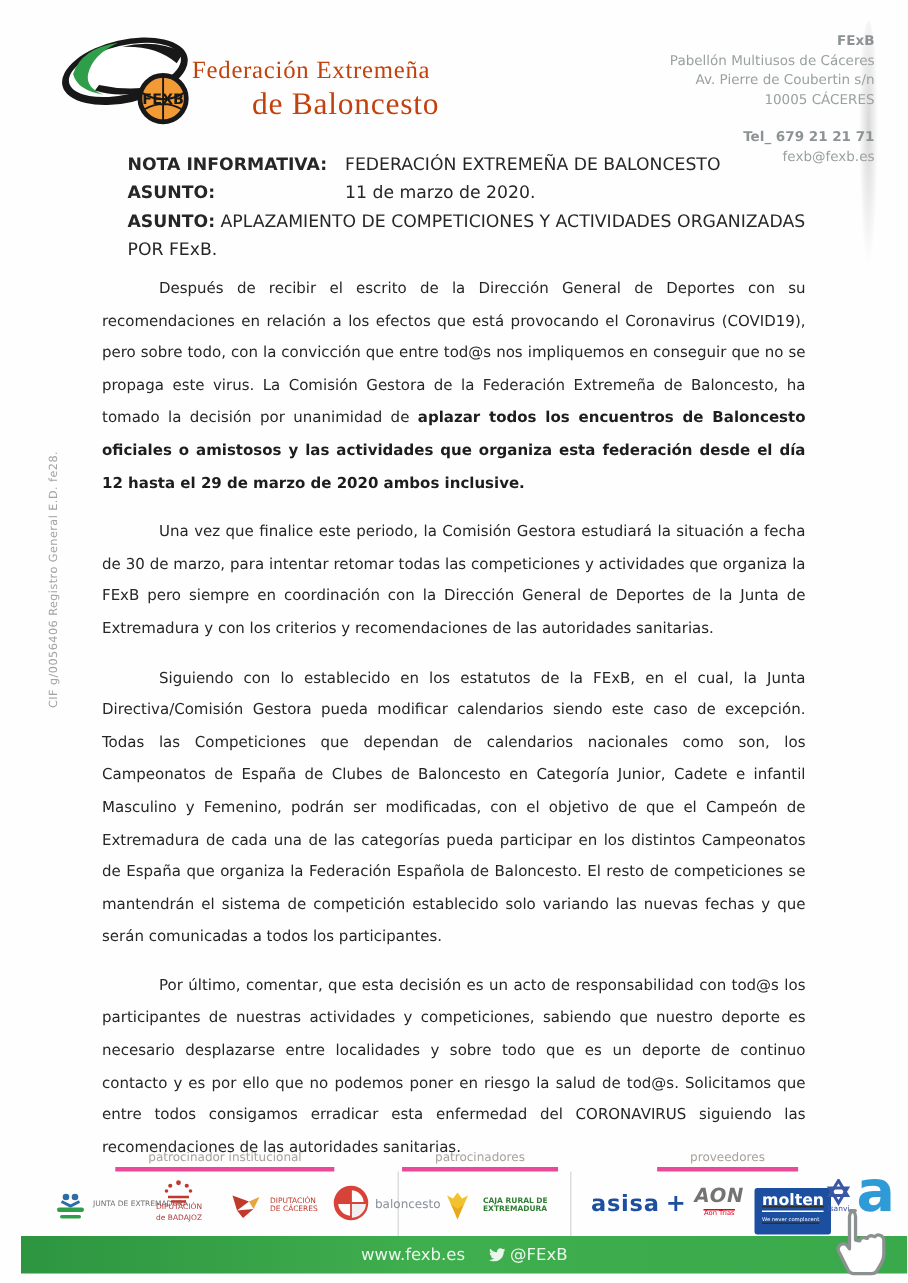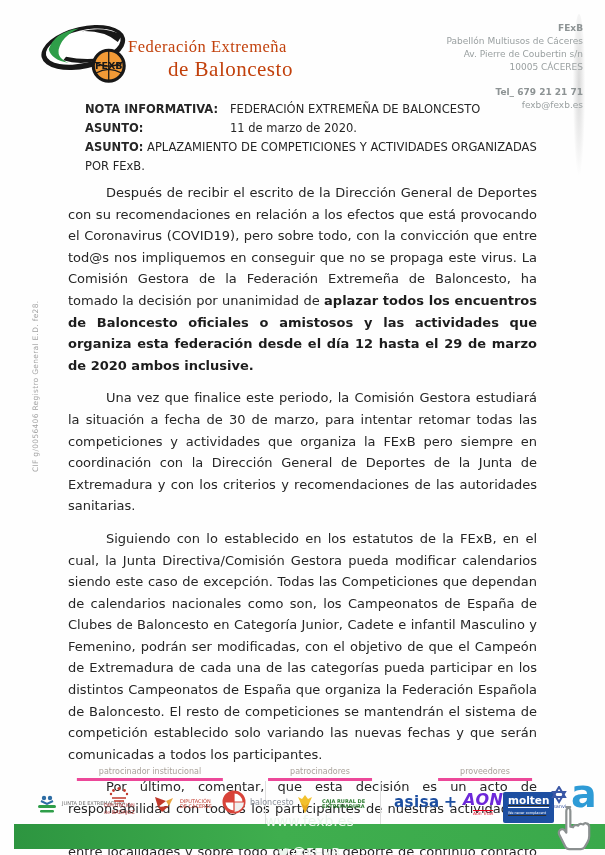--- a/index.html
+++ b/index.html
@@ -29,21 +29,21 @@
   
   .meta { position:absolute; left:85px; top:100px; width:470px; font-size:11.5px; line-height:19px; color:#262626; }
   .meta-row { display:flex; }
   .meta-label { font-weight:bold; width:145px; flex:0 0 145px; }
   .meta-asunto { margin-top:0; }
   .meta-asunto b { font-weight:bold;text-align:center; }
   
   .doc-body { position:absolute; left:68px; top:182px; width:469px; }
   .doc-body p {
     text-align:justify; text-indent:38px;
-    font-size:13px; line-height:21.6px; color:#262626;
+    font-size:10px; line-height:21.6px; color:#262626;
     margin-bottom:11px;
   }
   .doc-body p b { font-weight:bold; color:#1d1d1d; }
   
   .side-vertical {
     position:absolute; left:31px; top:472px; width:200px;
     transform:rotate(-90deg); transform-origin:0 0;
     font-size:7.5px; color:#a3a3a3; letter-spacing:.3px; white-space:nowrap;
   }
   
@@ -62,29 +62,29 @@
   .sp-caceres { left:152px; top:793px; color:#c0392b; }
   .sp-feb     { left:222px; top:790px; color:#8a8f9a; }
   .sp-caja    { left:292px; top:793px; color:#2e7d32; }
   .sp-asisa   { left:394px; top:792px; }
   .sp-aon     { left:463px; top:790px; flex-direction:column; gap:0; }
   .sp-molten  { left:503px; top:792px;text-decoration:underline; }
   .sp-isanvi  { left:549px; top:786px; flex-direction:column; gap:0; color:#3a57a5; }
   .sp-appa    { left:571px; top:772px; font-weight:bold; font-size:38px; color:#2e9bd6; }
   .asisa-word { font-size:15px; font-weight:bold; color:#1d4fa1; letter-spacing:.5px; }
   .asisa-plus { font-size:16px; font-weight:bold; color:#1d4fa1; }
-  .aon-word { font-size:16px; font-weight:bold; color:#6d28d9; font-style:italic; letter-spacing:.5px;}
+  .aon-word { font-size:13px; font-weight:bold; color:#737373; font-style:italic; letter-spacing:.5px;}
   .aon-sub  { font-size:4.5px; color:#e3001b; border-top:1px solid #e3001b; margin-top:1px;}
   .molten-box { background:#1d4fa1; color:#fff; font-weight:bold; font-size:10.5px; padding:3px 5px 5px 5px; border-radius:2px; line-height:10px;}
   .molten-sub { display:block; font-size:3.5px; font-weight:normal; border-top:.5px solid #fff; margin-top:2px; }
   .greenbar {
     position:absolute; left:14px; right:0; top:824px; height:25px;
     background:linear-gradient(90deg,#2d9540,#3fae4e 45%,#3aa94b);
     display:flex; align-items:center; justify-content:center; gap:16px;
-    color:#eaf6ec; font-size:14px;flex-direction:column;
+    color:#eaf6ec; font-size:11px;
   }
   .greenbar .tw { display:flex; align-items:center; gap:3px; }
   .hand-cursor { position:absolute; left:550px; top:804px; width:44px; height:52px; z-index:5; }
 </style>
 </head>
 <body>
 
 <div class="page">
 
   <div class="smudge"></div>

